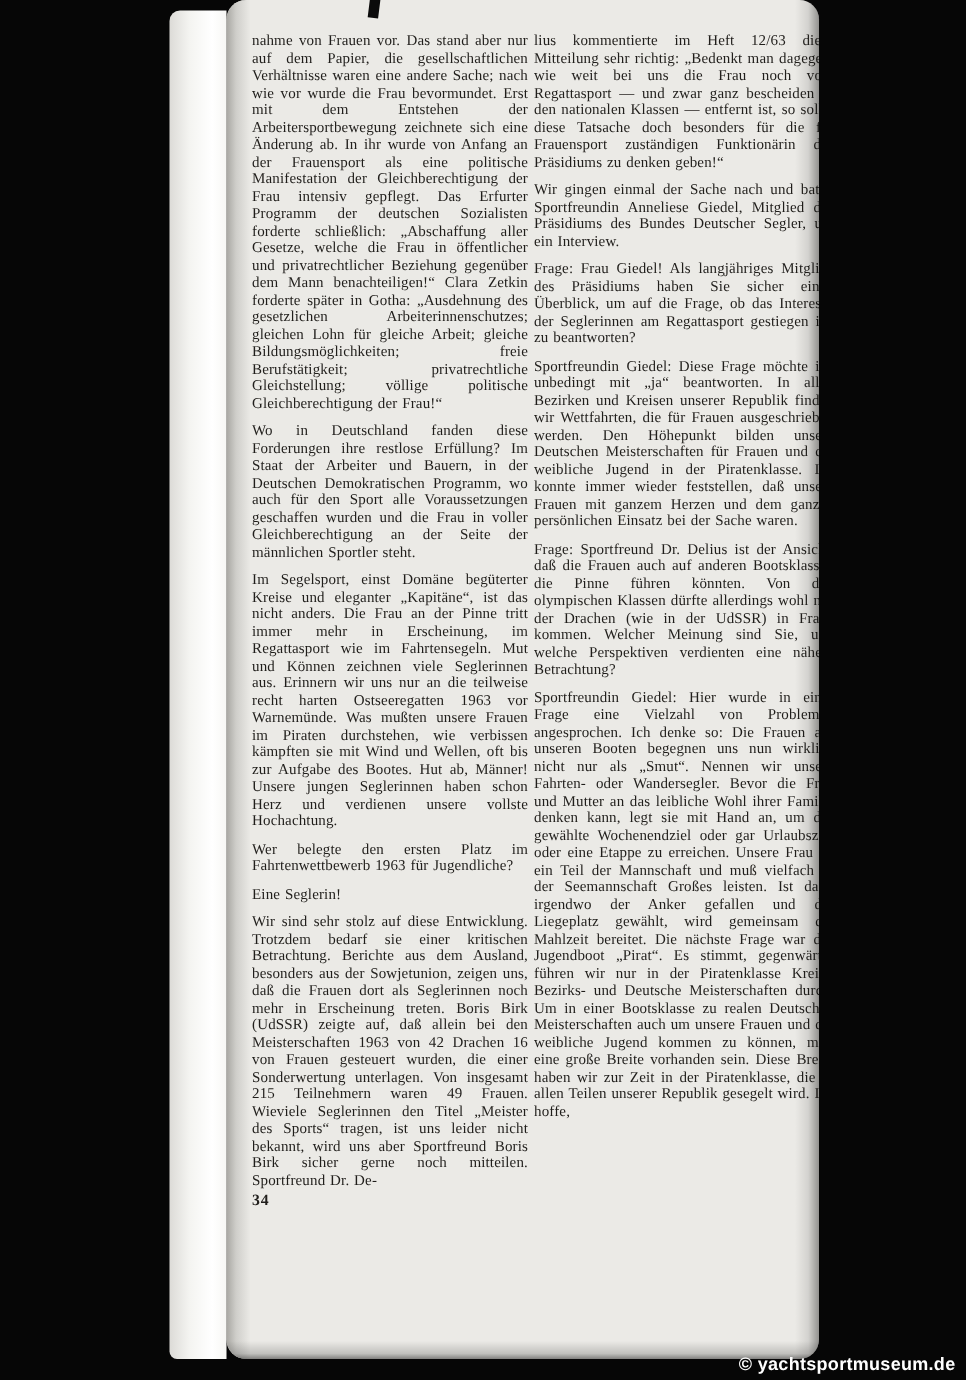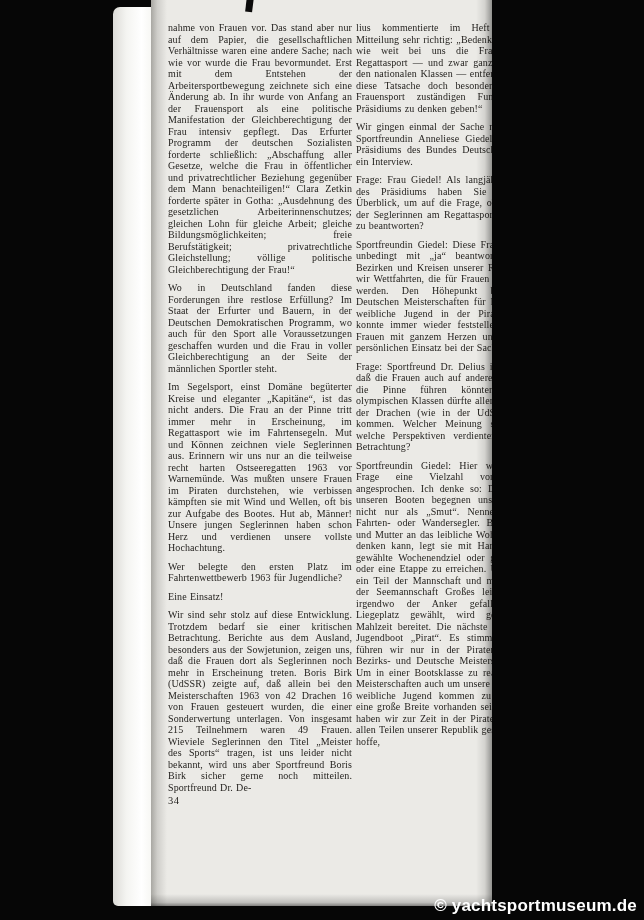--- a/index.html
+++ b/index.html
@@ -14,23 +14,24 @@
     width:644px;height:920px;position:relative;overflow:hidden;
     background:var(--background);
     font-family:"Liberation Serif", serif;
   }
   .edge-strip{
     position:absolute;left:113px;top:7px;width:38px;height:899px;
     background:linear-gradient(to right,#dcdbd7 0%,#f4f4f1 35%,#ffffff 75%,#f7f7f4 100%);
     border-radius:7px 0 0 5px;
   }
   .page{
-    position:absolute;left:151px;top:0;width:341px;height:906px;
+    position:absolute;left:151px;top:0;width:395px;height:906px;
     background:var(--paper);
     overflow:hidden;
+    border-radius:13px;
   }
   .page .crease{
     position:absolute;left:0;top:0;width:16px;height:100%;
     background:linear-gradient(to right,#a8a7a2 0%,#cfceca 40%,rgba(235,234,230,0) 100%);
   }
   .page .edge-shade-right{
     position:absolute;right:0;top:0;width:16px;height:100%;
     background:linear-gradient(to right,rgba(0,0,0,0) 0%,rgba(0,0,0,0.10) 55%,rgba(0,0,0,0.38) 100%);
   }
   .page .edge-shade-bottom{
@@ -47,44 +48,44 @@
     font-size:10px;line-height:11.5px;
     text-align:justify;
     letter-spacing:0.1px;word-spacing:0.6px;
   }
   .col-left{left:17px;width:184px;}
   .col-right{left:205px;width:200px;}
   .col p{margin:0 0 7px 0;}
   .col .b{font-weight:normal;}
   .page-number{
     position:absolute;left:17px;top:795px;
-    color:var(--ink);font-size:10.5px;font-weight:normal;
+    color:var(--ink);font-size:10.5px;font-weight:bold;
     letter-spacing:0.5px;
   }
   .watermark{
     position:absolute;right:7px;bottom:4px;
     color:var(--watermark);
     font-family:"Liberation Sans", sans-serif;
-    font-size:17px;font-weight:bold;letter-spacing:0.2px;
+    font-size:12px;font-weight:bold;letter-spacing:0.2px;
   }
 </style>
 </head>
 <body>
 
 <div class="edge-strip"></div>
 
 <div class="page">
   <div class="crease"></div>
 
   <div class="col col-left">
       <p><span>nahme von Frauen vor. Das stand aber nur auf dem Papier, die gesellschaftlichen Verhältnisse waren eine andere Sache; nach wie vor wurde die Frau bevormundet. Erst mit dem Entstehen der Arbeitersportbewegung zeichnete sich eine Änderung ab. In ihr wurde von Anfang an der Frauensport als eine politische Manifestation der Gleichberechtigung der Frau intensiv gepflegt. Das Erfurter Programm der deutschen Sozialisten forderte schließlich: „Abschaffung aller Gesetze, welche die Frau in öffentlicher und privatrechtlicher Beziehung gegenüber dem Mann benachteiligen!“ Clara Zetkin forderte später in Gotha: „Ausdehnung des gesetzlichen Arbeiterinnenschutzes; gleichen Lohn für gleiche Arbeit; gleiche Bildungsmöglichkeiten; freie Berufstätigkeit; privatrechtliche Gleichstellung; völlige politische Gleichberechtigung der Frau!“</span></p>
-      <p><span>Wo in Deutschland fanden diese Forderungen ihre restlose Erfüllung? Im Staat der </span><span class="b">Erfurter und Bauern</span><span>, in der Deutschen Demokratischen Programm, wo auch für den Sport alle Voraussetzungen geschaffen wurden und die Frau in voller Gleichberechtigung an der Seite der männlichen Sportler steht.</span></p>
+      <p><span>Wo in Deutschland fanden diese Forderungen ihre restlose Erfüllung? Im Staat der </span><span class="b">Arbeiter und Bauern</span><span>, in der Deutschen Demokratischen Programm, wo auch für den Sport alle Voraussetzungen geschaffen wurden und die Frau in voller Gleichberechtigung an der Seite der männlichen Sportler steht.</span></p>
       <p><span>Im Segelsport, einst Domäne begüterter Kreise und eleganter „Kapitäne“, ist das nicht anders. Die Frau an der Pinne tritt immer mehr in Erscheinung, im Regattasport wie im Fahrtensegeln. Mut und Können zeichnen viele Seglerinnen aus. Erinnern wir uns nur an die teilweise recht harten Ostseeregatten 1963 vor Warnemünde. Was mußten unsere Frauen im Piraten durchstehen, wie verbissen kämpften sie mit Wind und Wellen, oft bis zur Aufgabe des Bootes. Hut ab, Männer! Unsere jungen Seglerinnen haben schon Herz und verdienen unsere vollste Hochachtung.</span></p>
       <p><span>Wer belegte den ersten Platz im Fahrtenwettbewerb 1963 für Jugendliche?</span></p>
-      <p><span>Eine Einsatz!</span></p>
+      <p><span>Eine Seglerin!</span></p>
       <p><span>Wir sind sehr stolz auf diese Entwicklung. Trotzdem bedarf sie einer kritischen Betrachtung. Berichte aus dem Ausland, besonders aus der Sowjetunion, zeigen uns, daß die Frauen dort als Seglerinnen noch mehr in Erscheinung treten. Boris Birk (UdSSR) zeigte auf, daß allein bei den Meisterschaften 1963 von 42 Drachen 16 von Frauen gesteuert wurden, die einer Sonderwertung unterlagen. Von insgesamt 215 Teilnehmern waren 49 Frauen. Wieviele Seglerinnen den Titel „Meister des Sports“ tragen, ist uns leider nicht bekannt, wird uns aber Sportfreund Boris Birk sicher gerne noch mitteilen. Sportfreund Dr. De-</span></p>
     </div>
   <div class="col col-right">
       <p><span>lius kommentierte im Heft 12/63 diese Mitteilung sehr richtig: „Bedenkt man dagegen, wie weit bei uns die Frau noch vom Regattasport — und zwar ganz bescheiden in den nationalen Klassen — entfernt ist, so sollte diese Tatsache doch besonders für die für Frauensport zuständigen Funktionärin des Präsidiums zu denken geben!“</span></p>
       <p><span>Wir gingen einmal der Sache nach und baten Sportfreundin Anneliese Giedel, Mitglied des Präsidiums des Bundes Deutscher Segler, um ein Interview.</span></p>
       <p><span class="b">Frage:</span><span> Frau Giedel! Als langjähriges Mitglied des Präsidiums haben Sie sicher einen Überblick, um auf die Frage, ob das Interesse der Seglerinnen am Regattasport gestiegen ist, zu beantworten?</span></p>
       <p><span class="b">Sportfreundin Giedel:</span><span> Diese Frage möchte ich unbedingt mit „ja“ beantworten. In allen Bezirken und Kreisen unserer Republik finden wir Wettfahrten, die für Frauen ausgeschrieben werden. Den Höhepunkt bilden unsere Deutschen Meisterschaften für Frauen und die weibliche Jugend in der Piratenklasse. Ich konnte immer wieder feststellen, daß unsere Frauen mit ganzem Herzen und dem ganzen persönlichen Einsatz bei der Sache waren.</span></p>
       <p><span class="b">Frage:</span><span> Sportfreund Dr. Delius ist der Ansicht, daß die Frauen auch auf anderen Bootsklassen die Pinne führen könnten. Von den olympischen Klassen dürfte allerdings wohl nur der Drachen (wie in der UdSSR) in Frage kommen. Welcher Meinung sind Sie, und welche Perspektiven verdienten eine nähere Betrachtung?</span></p>
       <p><span class="b">Sportfreundin Giedel:</span><span> Hier wurde in einer Frage eine Vielzahl von Problemen angesprochen. Ich denke so: Die Frauen auf unseren Booten begegnen uns nun wirklich nicht nur als „Smut“. Nennen wir unsere Fahrten- oder Wandersegler. Bevor die Frau und Mutter an das leibliche Wohl ihrer Familie denken kann, legt sie mit Hand an, um das gewählte Wochenendziel oder gar Urlaubsziel oder eine Etappe zu erreichen. Unsere Frau ist ein Teil der Mannschaft und muß vielfach in der Seemannschaft Großes leisten. Ist dann irgendwo der Anker gefallen und der Liegeplatz gewählt, wird gemeinsam die Mahlzeit bereitet. Die nächste Frage war das Jugendboot „Pirat“. Es stimmt, gegenwärtig führen wir nur in der Piratenklasse Kreis-, Bezirks- und Deutsche Meisterschaften durch. Um in einer Bootsklasse zu realen Deutschen Meisterschaften auch um unsere Frauen und die weibliche Jugend kommen zu können, muß eine große Breite vorhanden sein. Diese Breite haben wir zur Zeit in der Piratenklasse, die in allen Teilen unserer Republik gesegelt wird. Ich hoffe,</span></p>
     </div>

